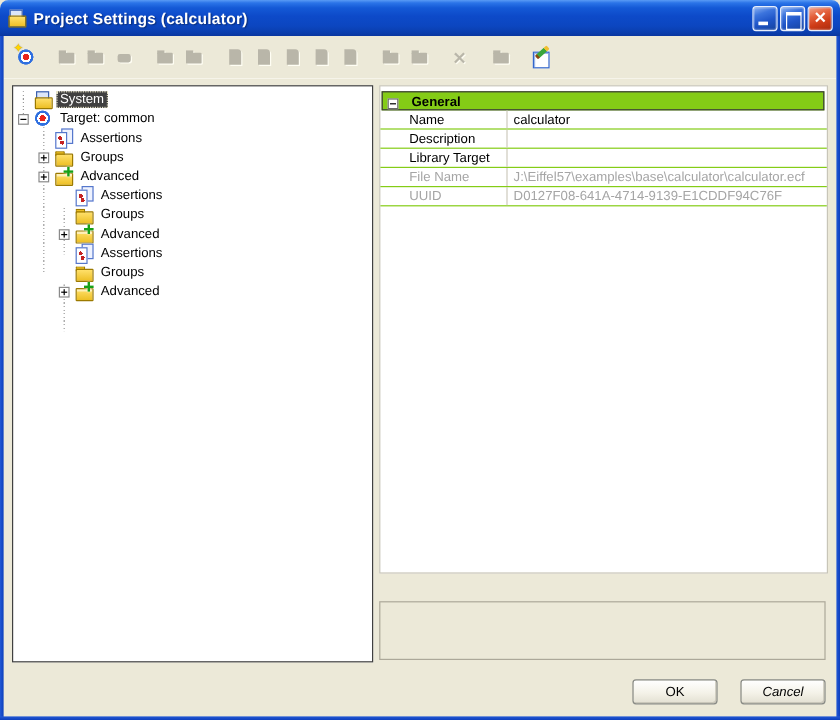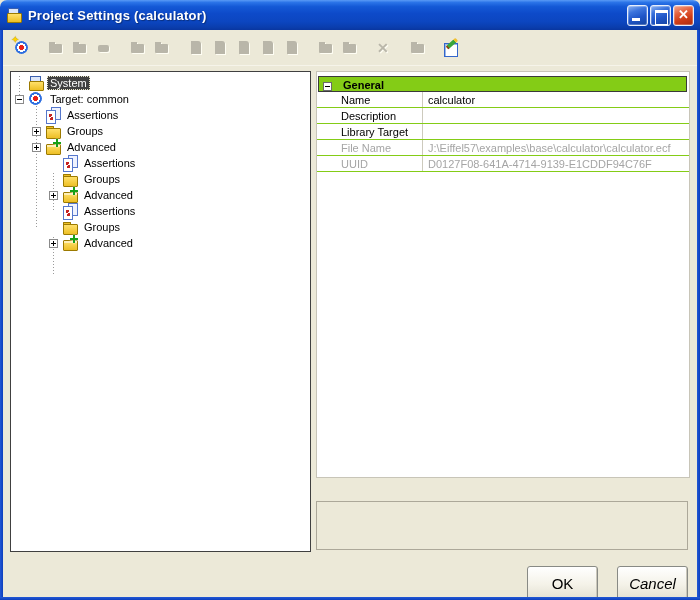--- a/index.html
+++ b/index.html
@@ -105,21 +105,21 @@
   .prop-rows { position:absolute; left:0; top:20px; right:0; }
   .prow { height:16px; display:flex; align-items:center; font-size:11px; border-bottom:1px solid #84cc16; }
   .prow .plabel { width:105px; padding-left:24px; flex:none; white-space:nowrap; overflow:hidden; }
   .prow .pvalue { flex:1; border-left:1px solid #cdcabd; padding-left:5px; height:100%; display:flex; align-items:center;
     white-space:nowrap; overflow:hidden; }
   .prow.muted .plabel, .prow.muted .pvalue { color:#a5a5a5; }
 
   .help-panel { position:absolute; left:313px; top:435px; width:372px; height:49px;
     background:#ece9d8; border:1px solid #aca899; }
 
-  .btn { position:absolute; width:71px; height:34px; font-family:"Liberation Sans",sans-serif; font-size:15px;
+  .btn { position:absolute; width:71px; height:21px; font-family:"Liberation Sans",sans-serif; font-size:11px;
     color:#000; border:1px solid #888a85; border-radius:3px;
     background:linear-gradient(#ffffff,#f4f2e8 55%,#e3e0d2); box-shadow:inset -1px -1px 0 #cac7ba; }
   .btn.ok { left:524px; top:500px; }
   .btn.cancel { left:614px; top:500px;font-style:italic; }
 </style>
 </head>
 <body>
 
 <div class="window">
 

